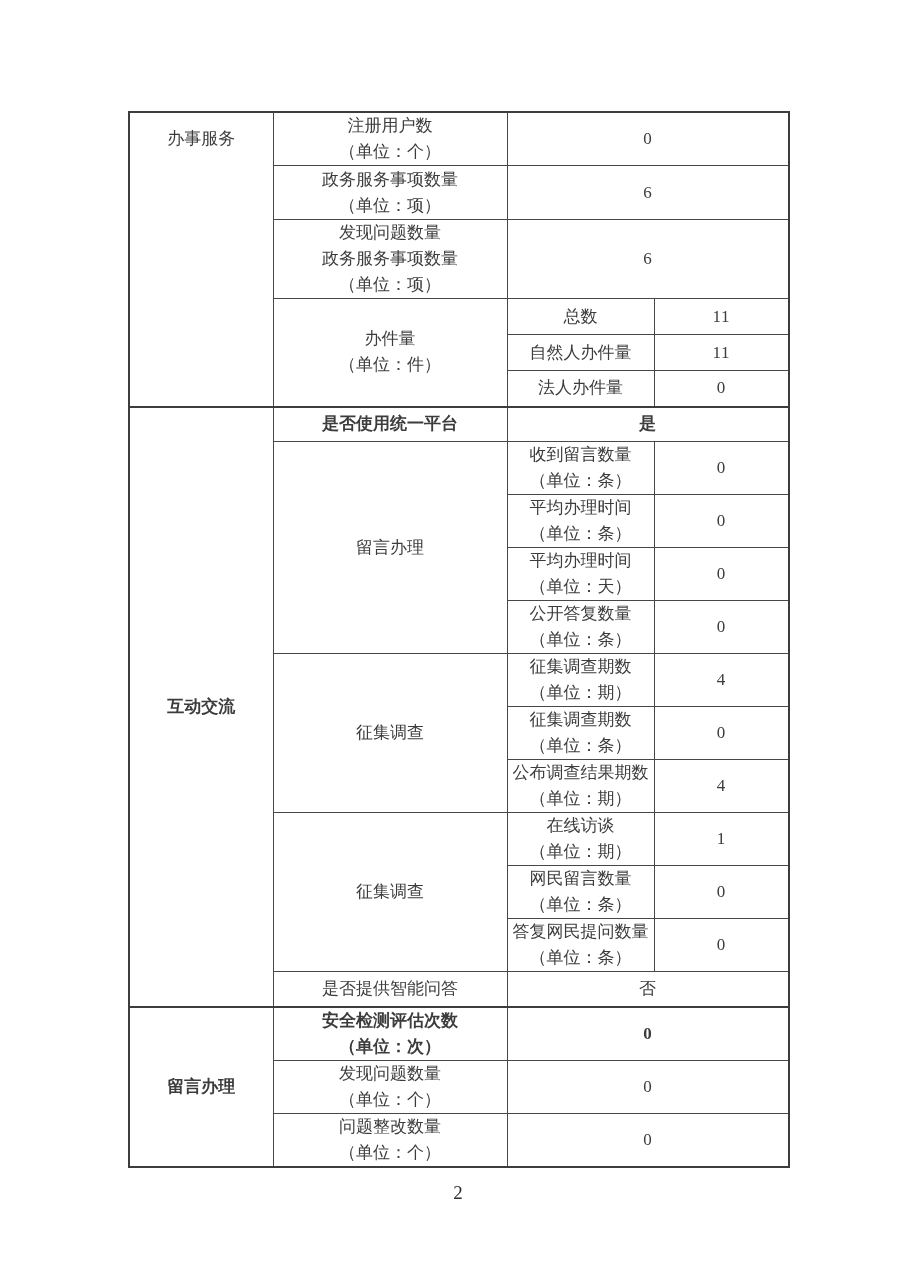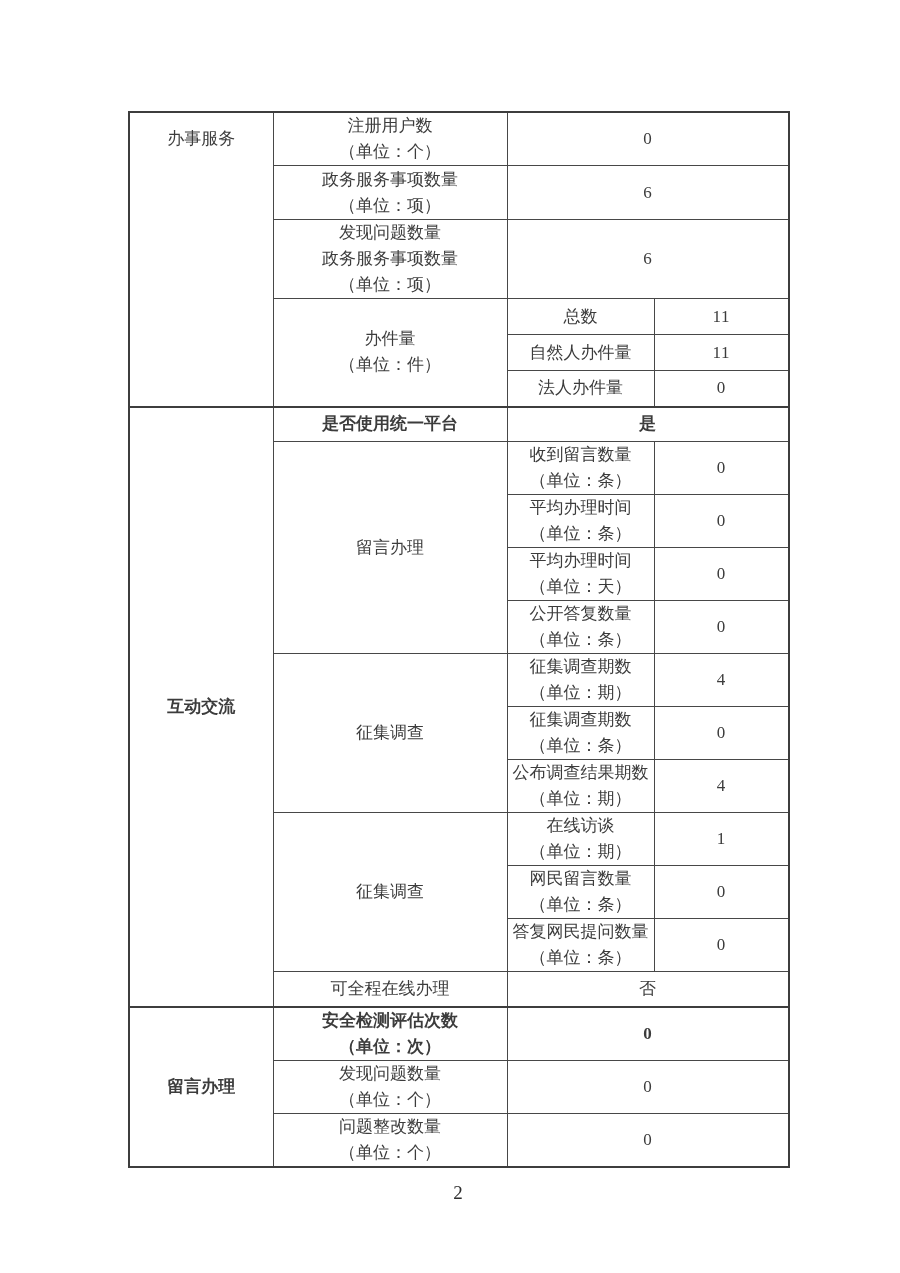--- a/index.html
+++ b/index.html
@@ -169,21 +169,21 @@
       <td class="value">0</td>
     </tr>
     <tr class="r52">
       <td>
         <div>答复网民提问数量</div>
         <div>（单位：条）</div>
       </td>
       <td class="value">0</td>
     </tr>
     <tr class="r35">
-      <td>可全程在线办理</td>
+      <td>是否提供智能问答</td>
       <td class="value" colspan="2">否</td>
     </tr>
 
     <tr class="r53 section-start">
       <td rowspan="3">
         <span>留言办理</span>
       </td>
       <td>
         <div>安全检测评估次数</div>
         <div>（单位：次）</div>

